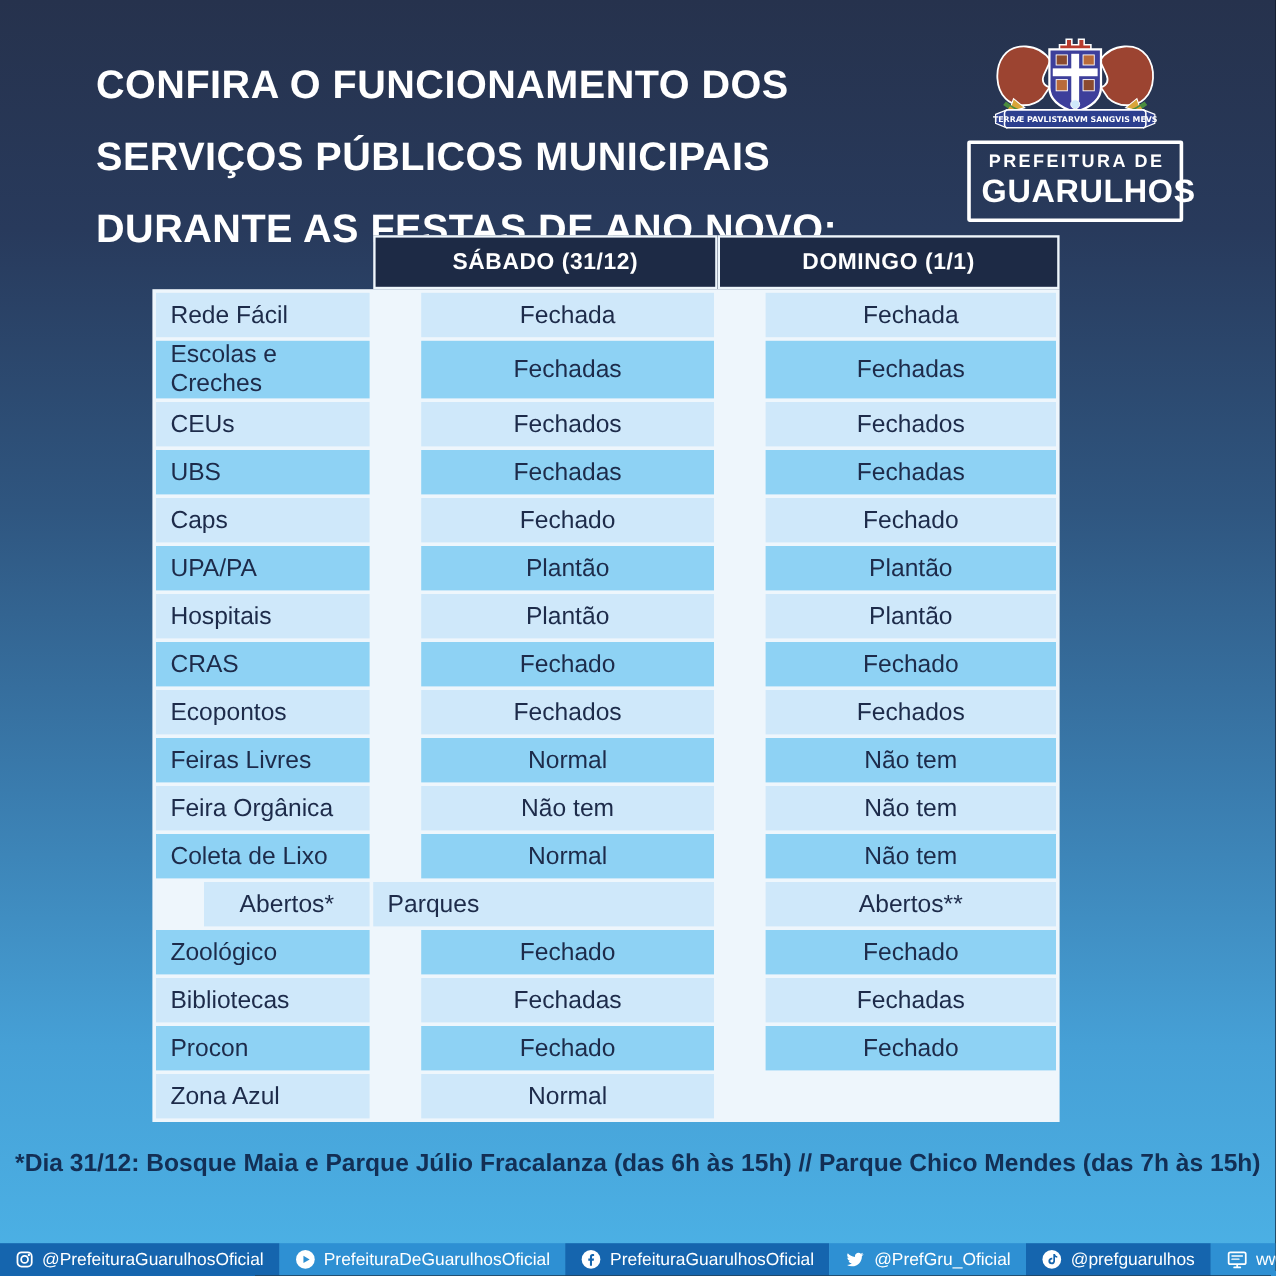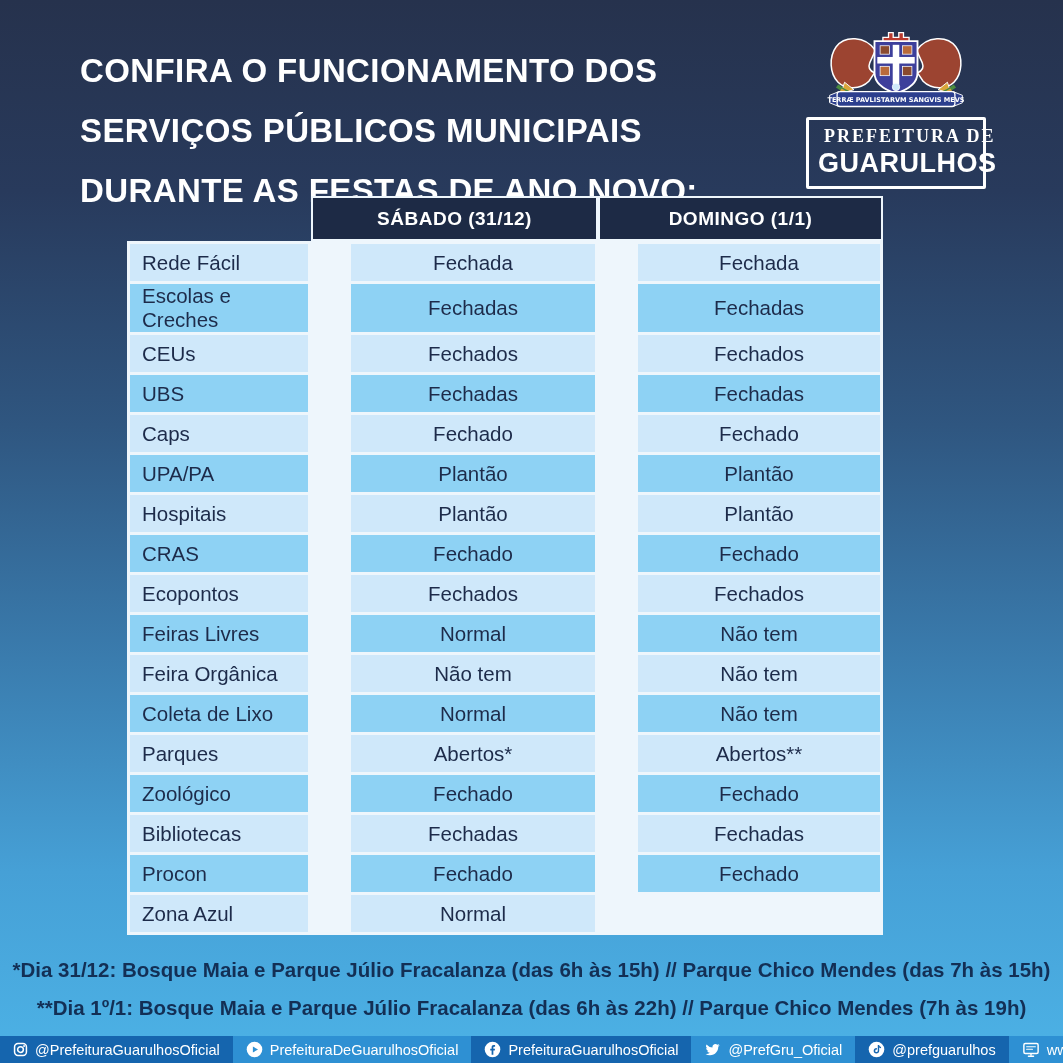--- a/index.html
+++ b/index.html
@@ -12,21 +12,21 @@
   .title{
     position:absolute;left:80px;top:41px;width:710px;
     color:#ffffff;font-size:33px;font-weight:800;line-height:60px;
     letter-spacing:.4px;white-space:pre-line;
   }
   
   .logo{position:absolute;left:806px;top:28px;width:180px;text-align:center;}
   .logo-crest{display:block;margin:0 auto;}
   .logo-box{border:3px solid #ffffff;border-radius:2px;margin-top:3px;padding:6px 9px 7px;}
   .logo-line1{display:flex;align-items:center;gap:6px;color:#ffffff;
-    font-size:18px;font-weight:700;letter-spacing:2px;white-space:nowrap;font-family:Liberation Serif, serif;}
+    font-size:15px;font-weight:700;letter-spacing:2px;white-space:nowrap;}
   .logo-line1::before,.logo-line1::after{content:"";flex:1;height:2px;background:#ffffff;}
   .logo-line2{color:#ffffff;font-size:27px;font-weight:800;letter-spacing:.5px;margin-top:1px;}
   
   .thead{position:absolute;left:311px;top:196px;display:flex;}
   .th{
     box-sizing:border-box;height:45px;background:#1d2a45;border:2px solid #eef6fc;
     color:#ffffff;font-size:19px;font-weight:700;letter-spacing:.5px;
     display:flex;align-items:center;justify-content:center;
   }
   .th.c1{width:287px;} .th.c2{width:285px;}
@@ -139,39 +139,38 @@
       <div class="cell value row-light">Fechados</div>
       <div class="cell service row-dark">Feiras Livres</div>
       <div class="cell value row-dark">Normal</div>
       <div class="cell value row-dark">Não tem</div>
       <div class="cell service row-light">Feira Orgânica</div>
       <div class="cell value row-light">Não tem</div>
       <div class="cell value row-light">Não tem</div>
       <div class="cell service row-dark">Coleta de Lixo</div>
       <div class="cell value row-dark">Normal</div>
       <div class="cell value row-dark">Não tem</div>
+      <div class="cell value row-light">Abertos*</div>
       <div class="cell service row-light">Parques</div>
-      <div class="cell value row-light">Abertos*</div>
       <div class="cell value row-light">Abertos**</div>
       <div class="cell service row-dark">Zoológico</div>
       <div class="cell value row-dark">Fechado</div>
       <div class="cell value row-dark">Fechado</div>
       <div class="cell service row-light">Bibliotecas</div>
       <div class="cell value row-light">Fechadas</div>
       <div class="cell value row-light">Fechadas</div>
       <div class="cell service row-dark">Procon</div>
       <div class="cell value row-dark">Fechado</div>
       <div class="cell value row-dark">Fechado</div>
       <div class="cell service row-light">Zona Azul</div>
       <div class="cell value row-light">Normal</div>
     </div>
 
   <div class="footnotes">
     <div>*Dia 31/12: Bosque Maia e Parque Júlio Fracalanza (das 6h às 15h) // Parque Chico Mendes (das 7h às 15h)</div>
-    <div>**Dia 1º/1: Bosque Maia  e Parque Júlio Fracalanza (das 6h às 22h) // Parque Chico Mendes (7h às 19h)</div>
   </div>
 
   <div class="footer" id="footer-bar">
       <div class="seg dark">
         <span class="icn">
           <svg width="15" height="15" viewBox="0 0 24 24">
             <rect x="2.5" y="2.5" width="19" height="19" rx="5.5" fill="none" stroke="#fff" stroke-width="2.4"></rect>
             <circle cx="12" cy="12" r="4.6" fill="none" stroke="#fff" stroke-width="2.4"></circle>
             <circle cx="17.7" cy="6.2" r="1.6" fill="#fff"></circle>
           </svg>

